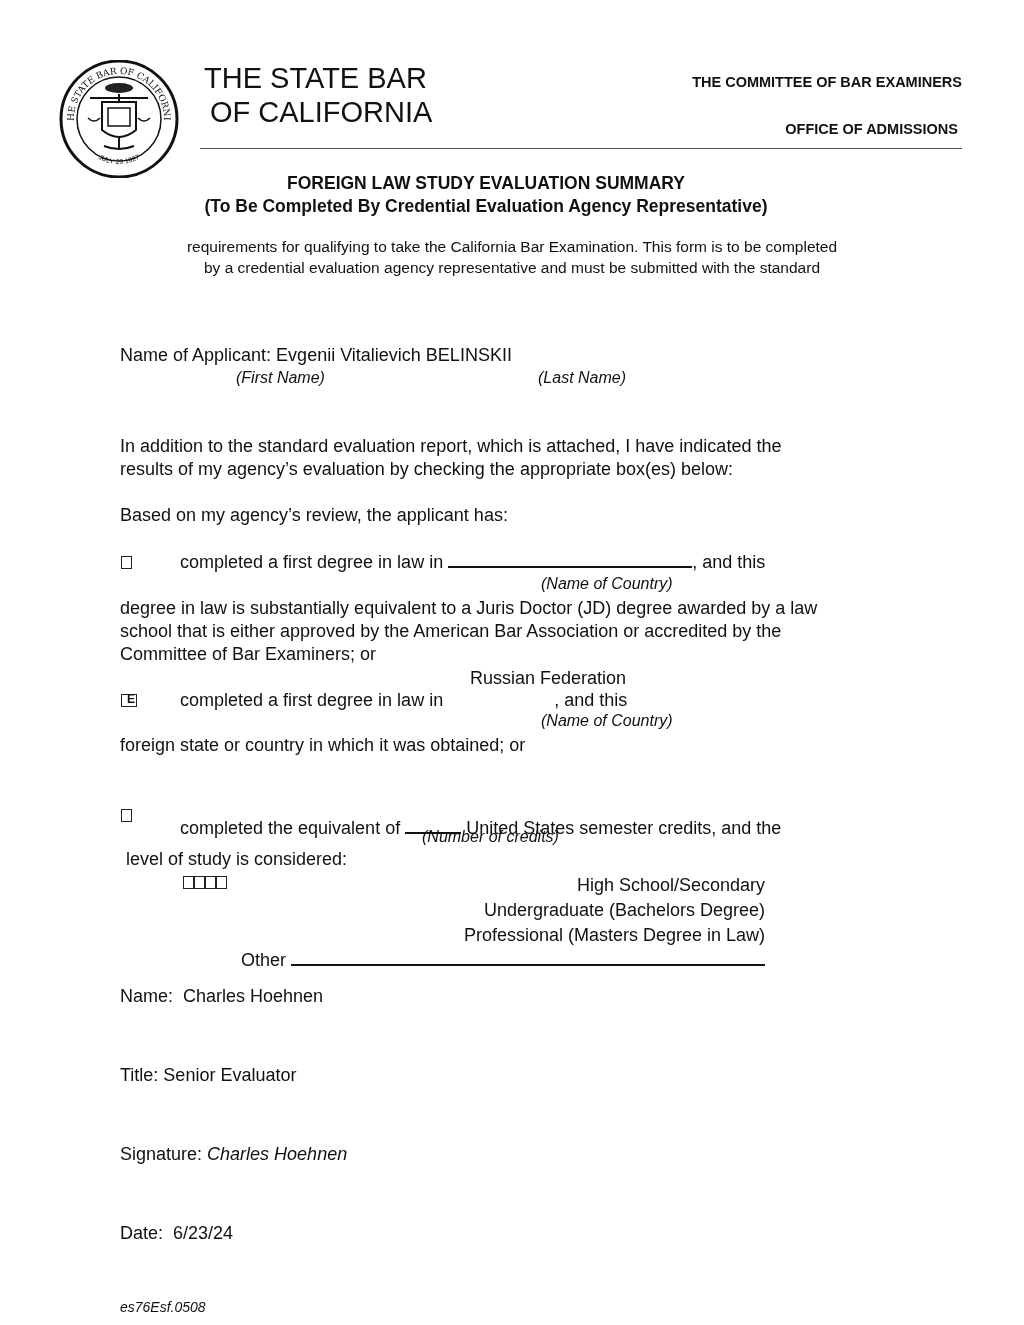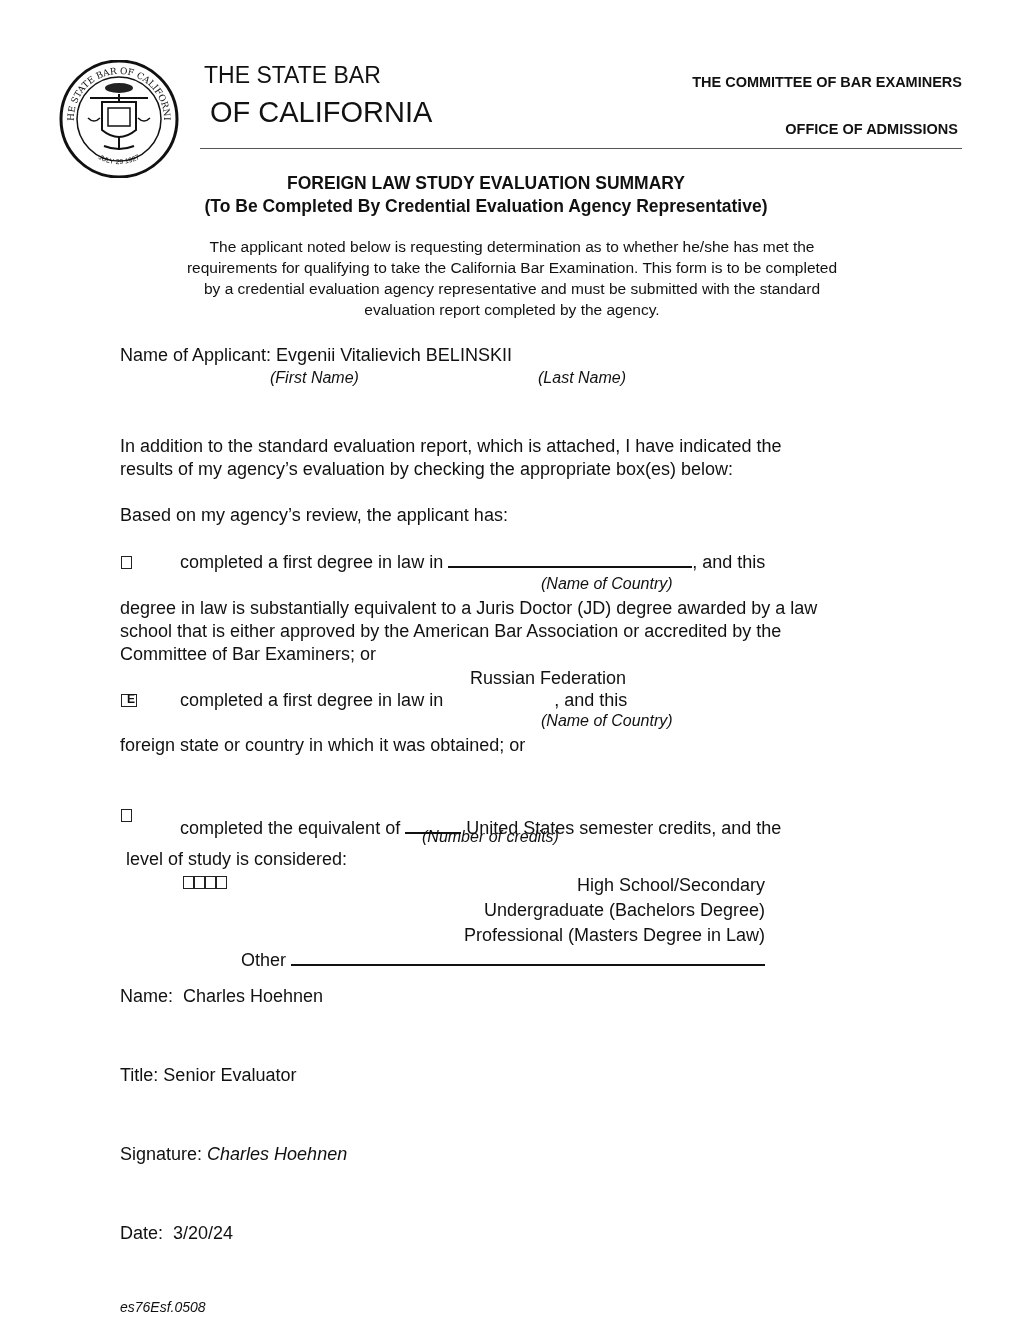--- a/index.html
+++ b/index.html
@@ -1,20 +1,20 @@
 <!DOCTYPE html>
 <html><head>
 <meta charset="utf-8">
 <style>
   html, body { margin:0; padding:0; background:#ffffff; }
   body { width:1024px; height:1325px; position:relative; overflow:hidden;
          font-family:"Liberation Sans", sans-serif; color:#111; }
   .abs { position:absolute; white-space:nowrap; }
   .seal { position:absolute; left:58px; top:60px; width:122px; height:118px; }
-  .title1 { left:204px; top:62px; font-size:23px; }
+  .title1 { left:204px; top:62px; font-size:29px; }
   .title2 { left:210px; top:96px; font-size:29px; }
   .right1 { right:62px; top:74px; font-size:14.5px; font-weight:bold; }
   .right2 { right:66px; top:109px; font-size:14.5px; font-weight:bold;margin-top:12px; }
   .hrule { position:absolute; left:200px; top:148px; width:762px; height:1px; background:#555; }
   .formtitle { position:absolute; left:0; width:972px; text-align:center; top:172px; font-size:17.5px; font-weight:bold; line-height:23px; }
   .intro { position:absolute; left:0; width:1024px; text-align:center; top:236px; font-size:15.5px; line-height:21px; }
   .body { font-size:18px; }
   .ital { font-style:italic; font-size:16px; }
   .uline { display:inline-block; border-bottom:2px solid #111; vertical-align:baseline; height:14px; }
   .cb { position:absolute; width:11px; height:13px; border:1px solid #222; box-sizing:border-box; }
@@ -44,31 +44,29 @@
 <div class="abs right1">THE COMMITTEE OF BAR EXAMINERS</div>
 <div class="abs right2">OFFICE OF ADMISSIONS</div>
 <div class="hrule"></div>
 
 <div class="formtitle">
   <div>FOREIGN LAW STUDY EVALUATION SUMMARY</div>
   <div>(To Be Completed By Credential Evaluation Agency Representative)</div>
 </div>
 
 <div class="intro">
-  <div>The applicant noted below is requesting determination as to whether he/she has met the</div>
   <div>requirements for qualifying to take the California Bar Examination.  This form is to be completed</div>
   <div>by a credential evaluation agency representative and must be submitted with the standard</div>
-  <div>evaluation report completed by the agency.</div>
 </div>
 
 <div class="abs body" style="left:120px;top:345px;">
   <span>Name of Applicant:</span>
   <span>Evgenii Vitalievich BELINSKII</span>
 </div>
-<div class="abs ital" style="left:236px;top:369px;margin-left:34px;">(First Name)</div>
+<div class="abs ital" style="left:236px;top:369px;">(First Name)</div>
 <div class="abs ital" style="left:538px;top:369px;">(Last Name)</div>
 
 <div class="abs body" style="left:120px;top:435px;line-height:23px;">
   <div>In addition to the standard evaluation report, which is attached, I have indicated the</div>
   <div>results of my agency’s evaluation by checking the appropriate box(es) below:</div>
 </div>
 
 <div class="abs body" style="left:120px;top:505px;">Based on my agency’s review, the applicant has:</div>
 
 <div class="cb" style="left:121px;top:556px;"></div>
@@ -124,16 +122,16 @@
 <div class="abs body" style="left:120px;top:1065px;">
   <span>Title:</span>
   <span>Senior Evaluator</span>
 </div>
 <div class="abs body" style="left:120px;top:1144px;">
   <span>Signature:</span>
   <span style="font-style:italic;">Charles Hoehnen</span>
 </div>
 <div class="abs body" style="left:120px;top:1223px;">
   <span>Date:</span>&nbsp;
-  <span>3/20/24</span>
+  <span>6/23/24</span>
 </div>
 
 <div class="abs" style="left:120px;top:1299px;font-size:14px;font-style:italic;">es76Esf.0508</div>
 
 </body></html>

